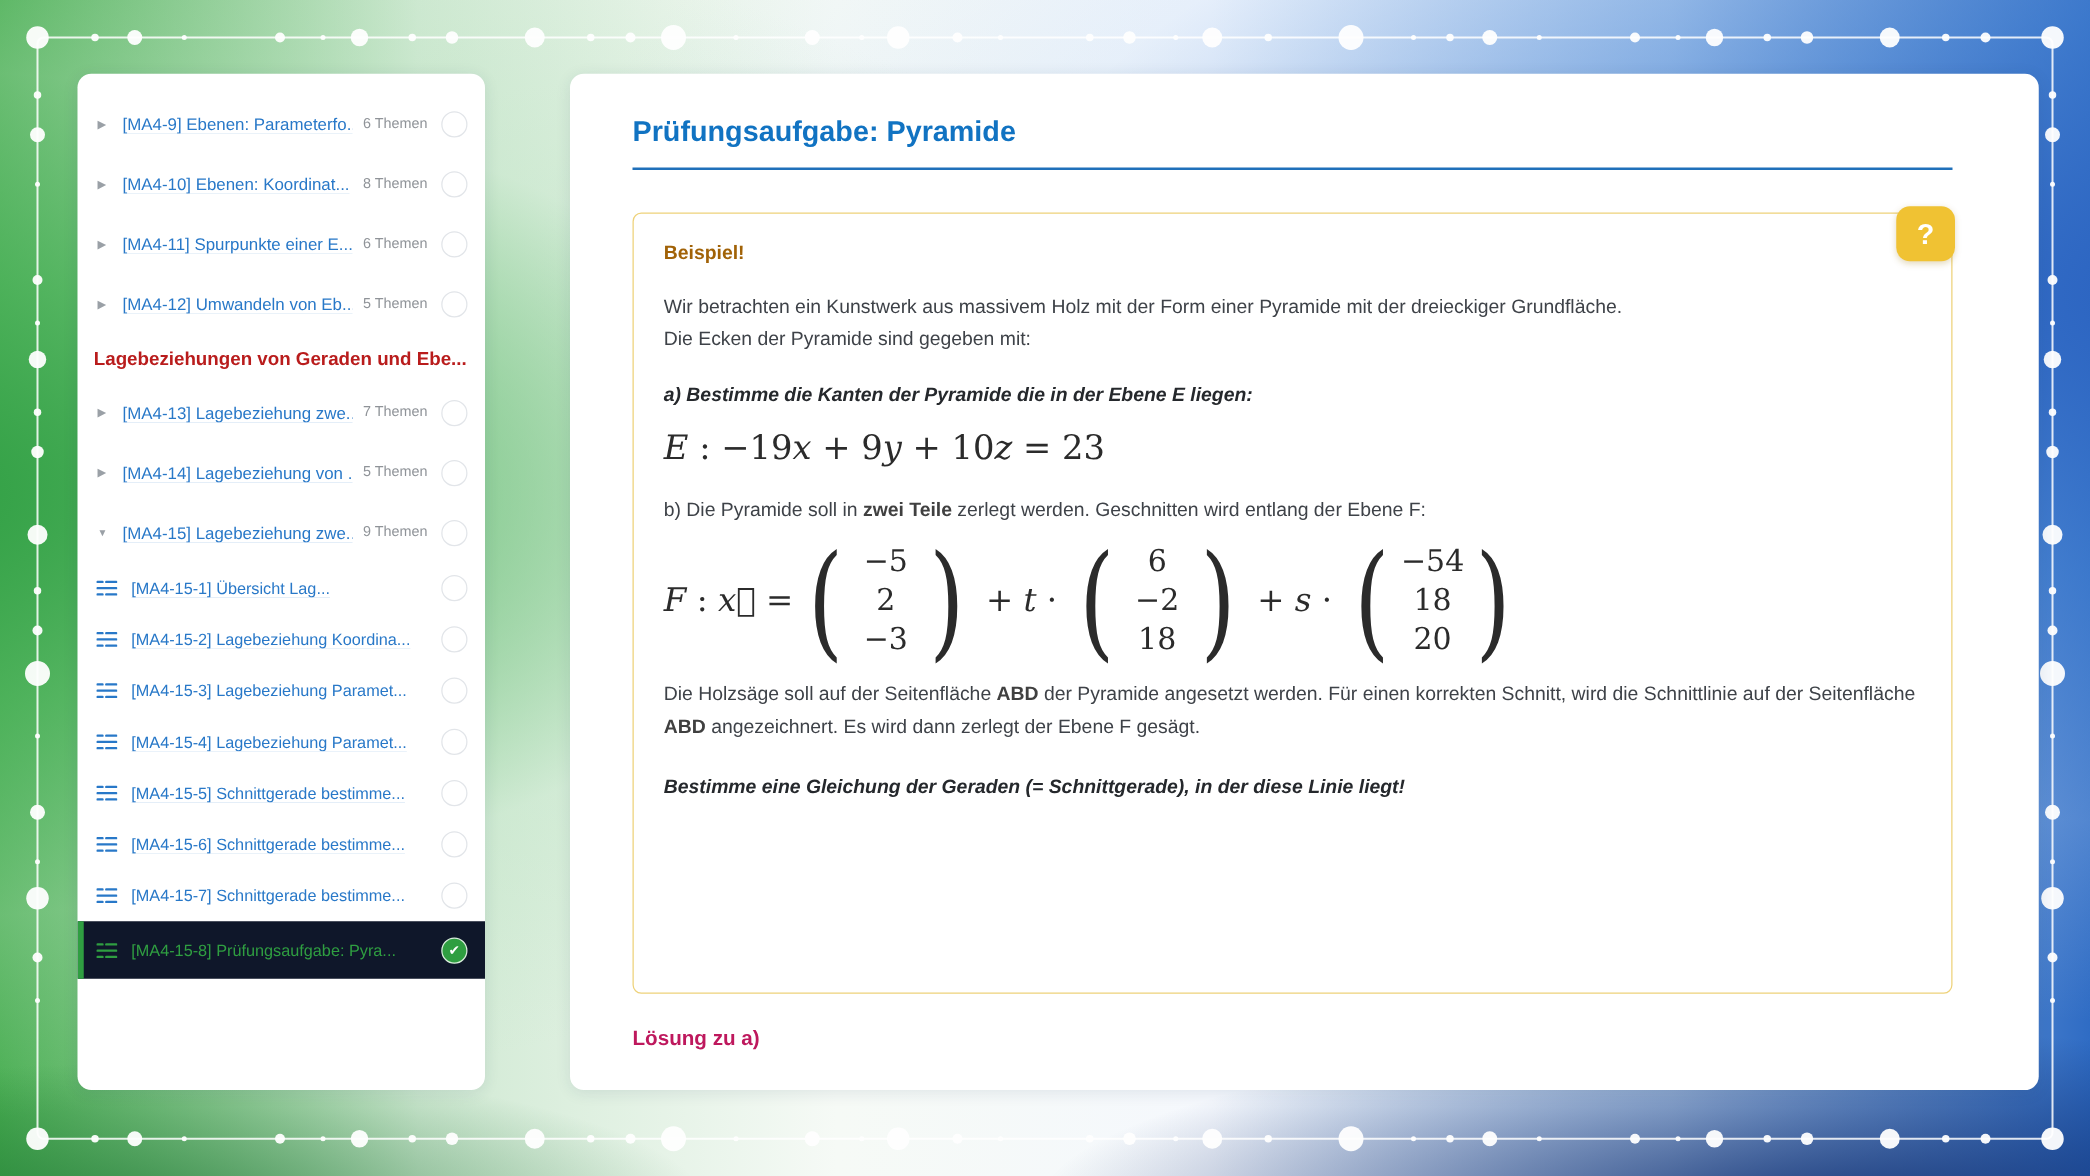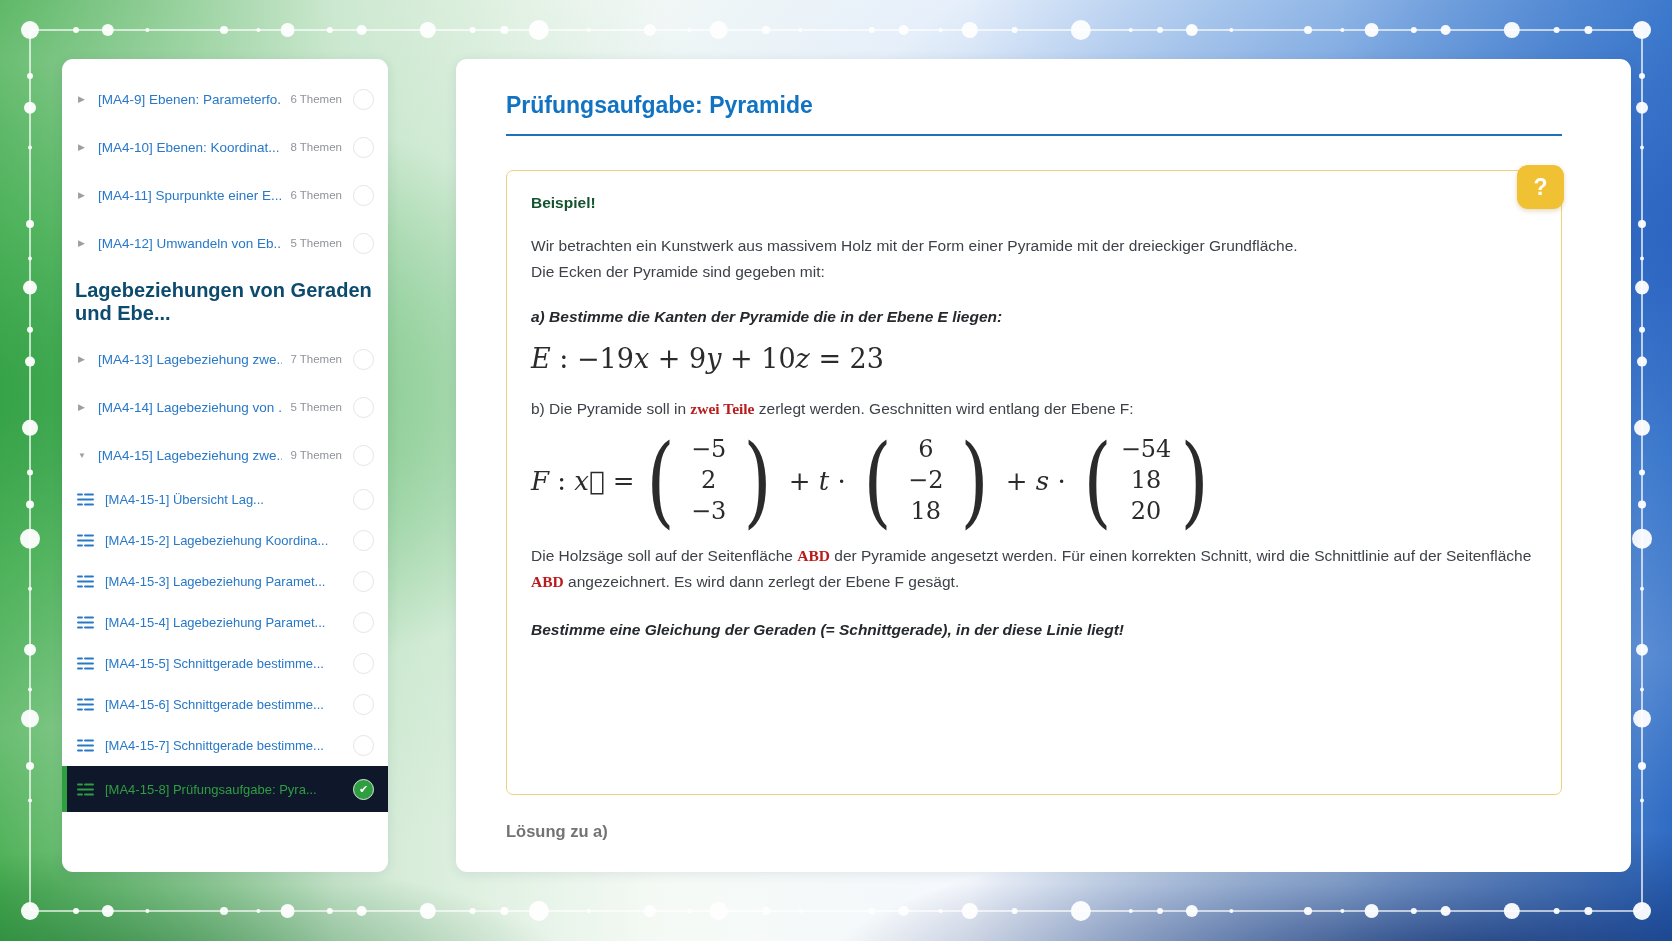--- a/index.html
+++ b/index.html
@@ -24,21 +24,21 @@
 
   
   .mod-row { display:flex; align-items:center; height:48px; padding:0 14px 0 16px; cursor:pointer; }
   .chev { width:11px; font-size:9px; color:#9aa0a6; flex:0 0 auto; }
   .mod-label { margin-left:9px; font-size:13.5px; color:#2878c8; text-decoration:underline;
                text-decoration-color:rgba(40,120,200,.5); text-underline-offset:3px;
                white-space:nowrap; overflow:hidden; cursor:pointer; }
   .meta { margin-left:auto; padding-left:8px; font-size:11.5px; color:#8f9398; white-space:nowrap; }
   .circ { width:21px; height:21px; border-radius:50%; border:1.6px solid #e2e5e9; background:#fff;
           flex:0 0 auto; margin-left:11px; }
-  .sec-head { padding:12px 4px 10px 13px; font-size:20px; font-weight:bold; color:#0c4a6e; }
+  .sec-head { padding:12px 4px 10px 13px; font-size:15px; font-weight:bold; color:#b91c1c; }
   .topic-row { display:flex; align-items:center; height:41px; padding:0 14px 0 15px; cursor:pointer; }
   .topic-icon { width:17px; height:15px; flex:0 0 auto; }
   .topic-icon path { stroke:#2878c8; stroke-width:1.9; fill:none; stroke-linecap:round; }
   .topic-label { margin-left:11px; font-size:13px; color:#2878c8; text-decoration:underline;
                  text-decoration-color:rgba(40,120,200,.5); text-underline-offset:3px;
                  white-space:nowrap; overflow:hidden; flex:1 1 auto; }
   .topic-row.active { height:46px; background:#0f172a; position:relative; }
   .topic-row.active::before { content:""; position:absolute; left:0; top:0; bottom:0; width:5px; background:#2f9e41; }
   .topic-row.active .topic-label { color:#2f9e41; text-decoration-color:rgba(47,158,65,.5); }
   .topic-row.active .topic-icon path { stroke:#2f9e41; }
@@ -48,36 +48,36 @@
 
   
   .page-title { margin-top:33px; font-size:23px; font-weight:bold; color:#1173c2; }
   .title-rule { margin-top:15px; border-bottom:2px solid #2070ba; }
   .example { position:relative; margin-top:34px; border:1.6px solid #eed27a; border-radius:7px;
              padding:23px 26px 96px 24px; min-height:625px; }
   .help-btn { position:absolute; top:-6px; right:-3px; width:47px; height:44px; border-radius:11px;
               background:#f0c233; border:none; color:#fff; font-size:23px; font-weight:bold;
               display:flex; align-items:center; justify-content:center; cursor:pointer;
               box-shadow:0 2px 5px rgba(150,110,0,.25); font-family:"Liberation Sans", sans-serif; }
-  .ex-head { font-size:15.5px; font-weight:bold; color:#14532d; }
+  .ex-head { font-size:15.5px; font-weight:bold; color:#a16207; }
   .para { margin-top:21px; font-size:15.5px; color:#3e4248; line-height:26px; }
   .points { margin-top:8px; font-size:15.5px; color:#3e4248; }
   .task { margin-top:23px; font-size:15.5px; font-weight:bold; font-style:italic; color:#25282c; }
   .math-e { margin-top:17px; font-family:"DejaVu Serif", serif; font-size:27px; color:#2b2b2b; }
   .math-e .it, .math-f .it { font-style:italic; }
-  .para b, .points b { color:#b91c1c;font-family:Liberation Serif, serif; }
+  .para b, .points b { color:#404040; }
   .math-f { margin-top:12px; margin-bottom:4px; display:flex; align-items:center; gap:6px;
             font-family:"DejaVu Serif", serif; font-size:26px; color:#2b2b2b; }
   .vec { display:flex; align-items:center; }
   .paren { font-family:"DejaVu Serif", serif; font-size:100px; font-weight:normal; line-height:0;
            transform:scaleX(.72); color:#2b2b2b; }
   .vcol { display:flex; flex-direction:column; align-items:center; min-width:58px; padding:0 4px;
           font-size:24px; line-height:31px; }
   .op { padding:0 6px; }
-  .solution-head { margin-top:27px; font-size:16.5px; font-weight:bold; color:#737373; }
+  .solution-head { margin-top:27px; font-size:16.5px; font-weight:bold; color:#be185d; }
 </style>
 </head>
 <body>
 
 <svg class="frame" width="1672" height="941" viewBox="0 0 1672 941">
   <rect id="frame-rect" x="30" y="30" width="1612" height="881" rx="5" fill="none" stroke="#ffffff" stroke-width="1.6" opacity="0.85"></rect>
   <g id="frame-beads" fill="#ffffff" opacity="0.95">
       <circle cx="76" cy="30" r="3"></circle>
       <circle cx="107.8" cy="30" r="6"></circle>
       <circle cx="147.4" cy="30" r="2"></circle>

